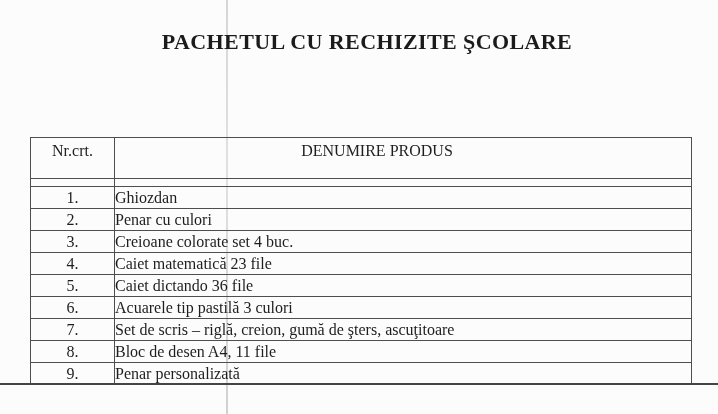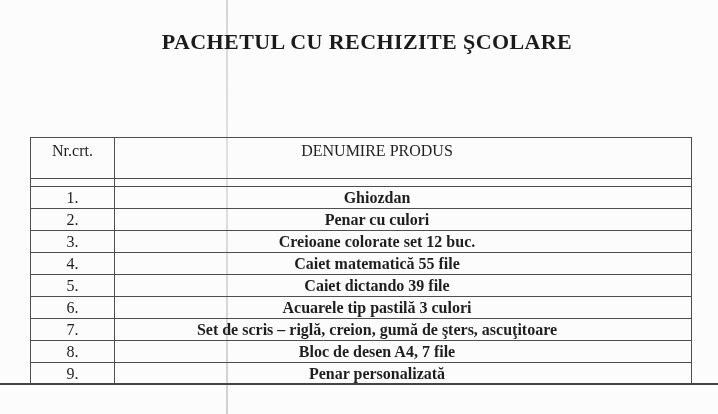--- a/index.html
+++ b/index.html
@@ -67,24 +67,22 @@
     padding-right: 52px; 
   }
   tr.spacer-row { height: 8px; }
   tr.spacer-row td { border-left: 1px solid #4e4e4e; border-right: 1px solid #4e4e4e; }
   tr.data-row { height: 22px; }
   tr.data-row td.num {
     text-align: center;
     vertical-align: middle;
   }
   tr.data-row td.prod {
-    text-align: center;
     vertical-align: middle;
     padding-right: 52px; 
-    font-weight: bold;
   }
   
   .bottom-rule {
     position: absolute;
     left: 0;
     top: 383px;
     width: 718px;
     height: 2px;
     background: #454545;
   }
@@ -115,41 +113,41 @@
       <tr class="data-row">
         <td class="num">1.</td>
         <td class="prod">Ghiozdan</td>
       </tr>
       <tr class="data-row">
         <td class="num">2.</td>
         <td class="prod">Penar cu culori</td>
       </tr>
       <tr class="data-row">
         <td class="num">3.</td>
-        <td class="prod">Creioane colorate set 12 buc.</td>
+        <td class="prod">Creioane colorate set 4 buc.</td>
       </tr>
       <tr class="data-row">
         <td class="num">4.</td>
-        <td class="prod">Caiet matematică 55 file</td>
+        <td class="prod">Caiet matematică 23 file</td>
       </tr>
       <tr class="data-row">
         <td class="num">5.</td>
-        <td class="prod">Caiet dictando 39 file</td>
+        <td class="prod">Caiet dictando 36 file</td>
       </tr>
       <tr class="data-row">
         <td class="num">6.</td>
         <td class="prod">Acuarele tip pastilă 3 culori</td>
       </tr>
       <tr class="data-row">
         <td class="num">7.</td>
         <td class="prod">Set de scris – riglă, creion, gumă de şters, ascuţitoare</td>
       </tr>
       <tr class="data-row">
         <td class="num">8.</td>
-        <td class="prod">Bloc de desen A4, 7 file</td>
+        <td class="prod">Bloc de desen A4, 11 file</td>
       </tr>
       <tr class="data-row">
         <td class="num">9.</td>
         <td class="prod">Penar personalizată</td>
       </tr>
     </tbody>
   </table>
 
   <div class="bottom-rule"></div>
 

